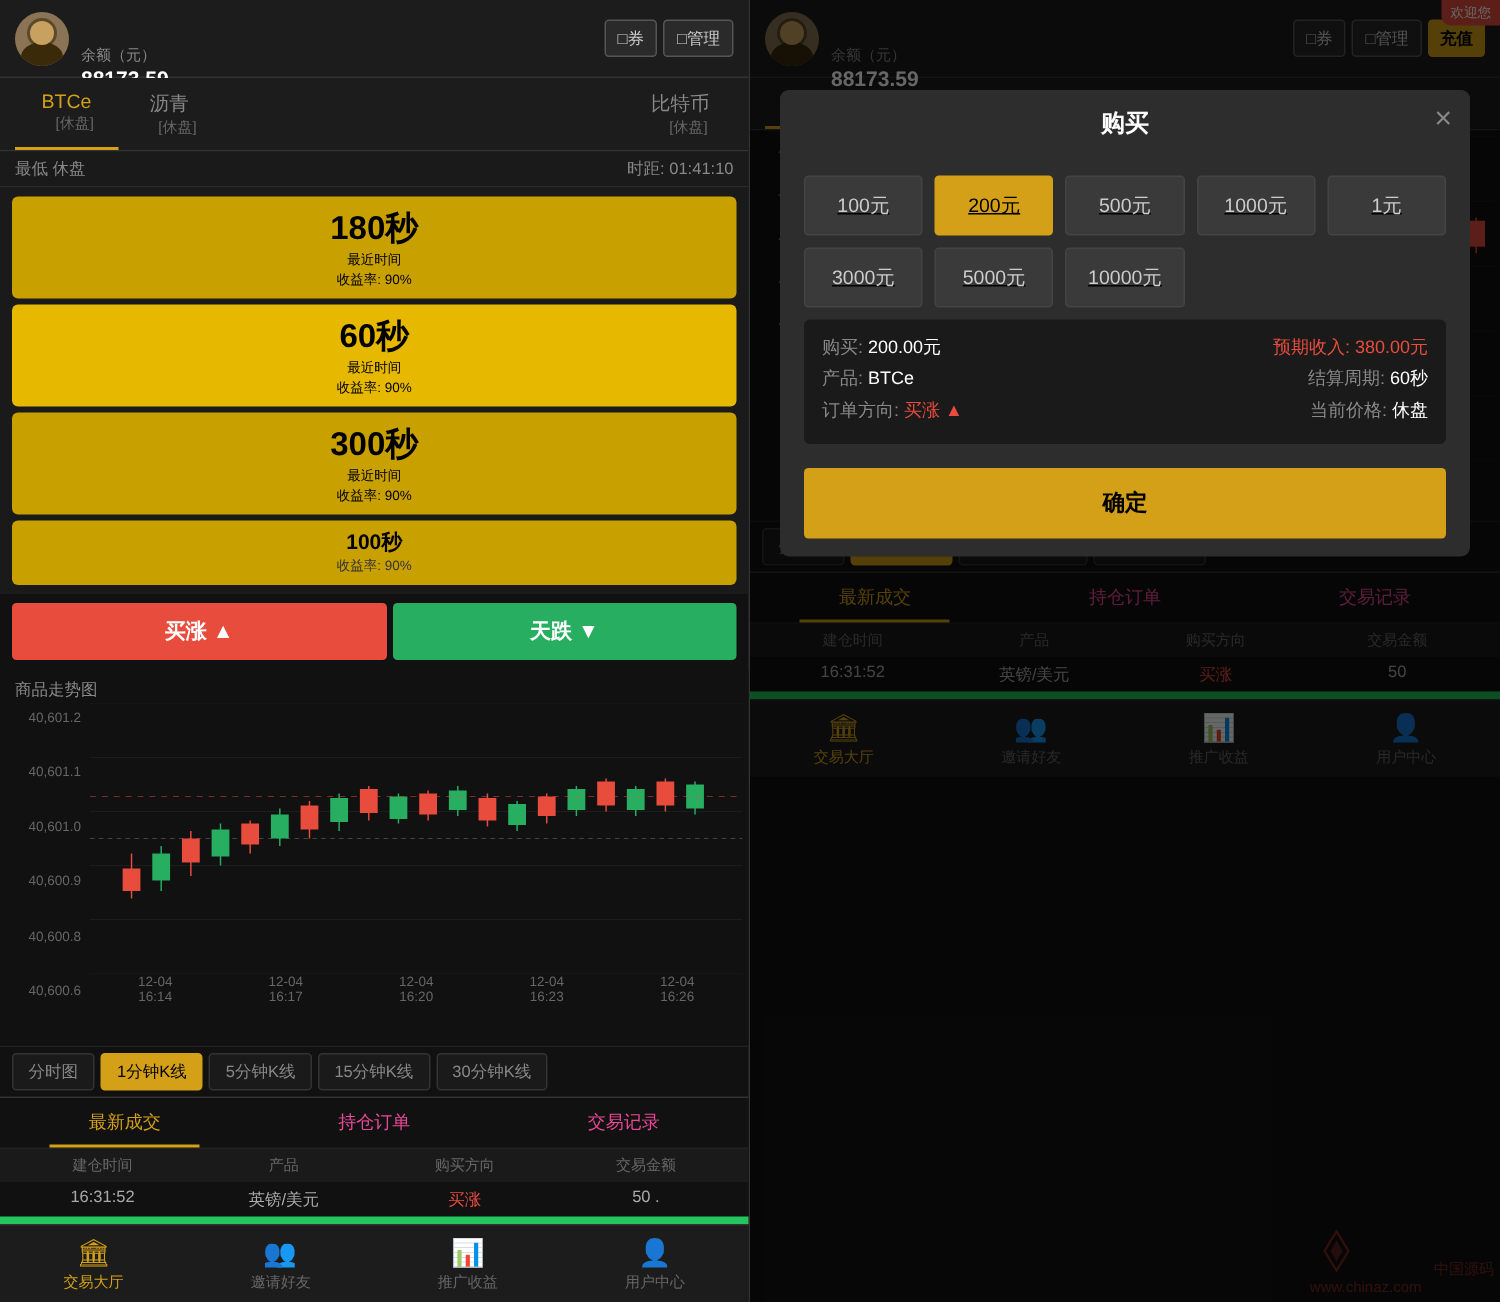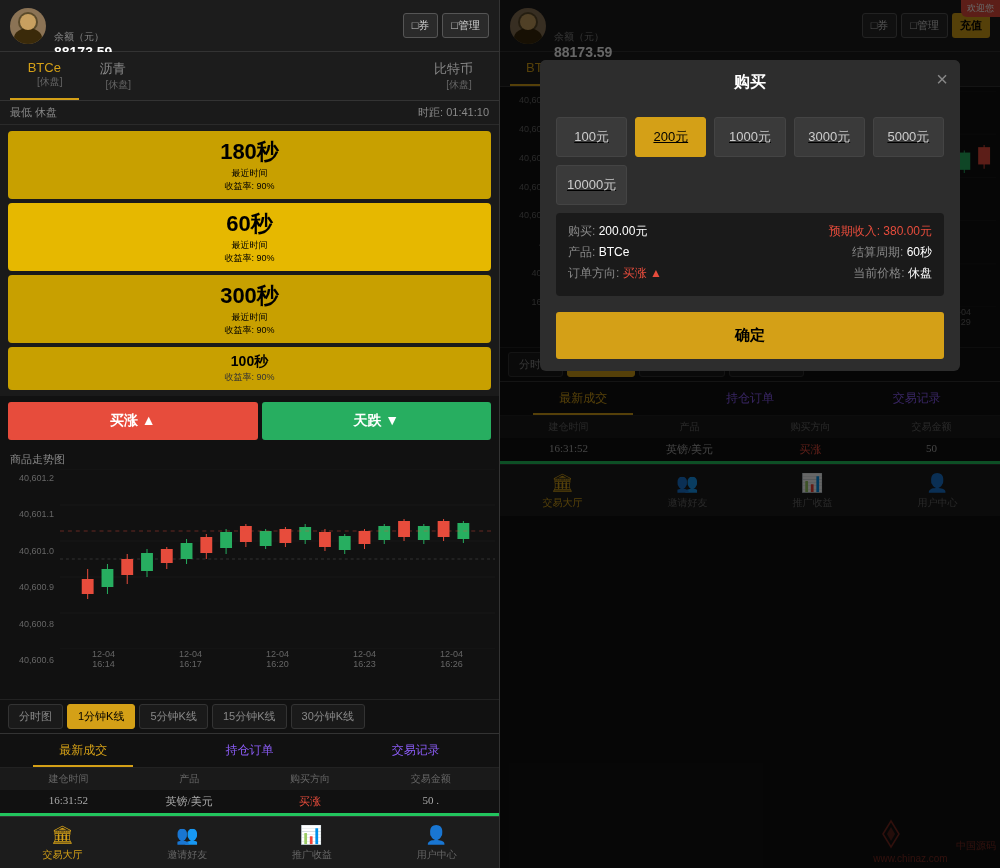--- a/index.html
+++ b/index.html
@@ -239,21 +239,21 @@
     }
     .orders-tabs {
       display: flex;
       border-bottom: 1px solid #222;
     }
     .orders-tab {
       flex: 1;
       text-align: center;
       padding: 8px 4px;
       font-size: 12px;
-      color: #8b5cf6;
+      color: #ec4899;
       cursor: pointer;
       position: relative;
     }
     .orders-tab.active { color: #d4a017; }
     .orders-tab.active::after {
       content: '';
       position: absolute;
       bottom: 0; left: 20%; right: 20%;
       height: 2px;
       background: #d4a017;
@@ -265,22 +265,21 @@
     }
     .orders-col {
       flex: 1;
       font-size: 10px;
       color: #666;
       text-align: center;
     }
     .orders-row {
       display: flex;
       padding: 4px 8px;
-      border-bottom: 3px solid #22c55e;
-      font-family: Liberation Serif, serif;
+      border-bottom: 5px solid #22c55e;
     }
     .orders-cell {
       flex: 1;
       font-size: 11px;
       color: #aaa;
       text-align: center;
     }
     .cell-red { color: #e74c3c; }
 
     
@@ -311,21 +310,21 @@
       background: rgba(0,0,0,0.6);
       z-index: 100;
       display: flex;
       align-items: flex-start;
       justify-content: center;
       padding-top: 60px;
     }
     .modal {
       background: #2d2d2d;
       border-radius: 6px;
-      width: 420px;
+      width: 460px;
       padding: 0;
       overflow: hidden;
     }
     .modal-header {
       display: flex;
       align-items: center;
       justify-content: center;
       background: #2d2d2d;
       padding: 12px 16px;
       position: relative;
@@ -769,21 +768,23 @@
   <div class="modal-overlay">
     <div class="modal">
       <div class="modal-header">
         <span class="modal-title">购买</span>
         <button class="modal-close">×</button>
       </div>
       <div class="modal-body">
         <div class="amount-grid">
           <button class="amount-btn">100元</button>
           <button class="amount-btn active">200元</button>
+          <button class="amount-btn">500元</button>
           <button class="amount-btn">1000元</button>
+          <button class="amount-btn">1元</button>
           <button class="amount-btn">3000元</button>
           <button class="amount-btn">5000元</button>
           <button class="amount-btn">10000元</button>
         </div>
         <div class="modal-info">
           <div class="info-line">
             <span class="info-label">购买: <span style="color:#fff;">200.00元</span></span>
             <span class="info-val-red">预期收入: 380.00元</span>
           </div>
           <div class="info-line">

